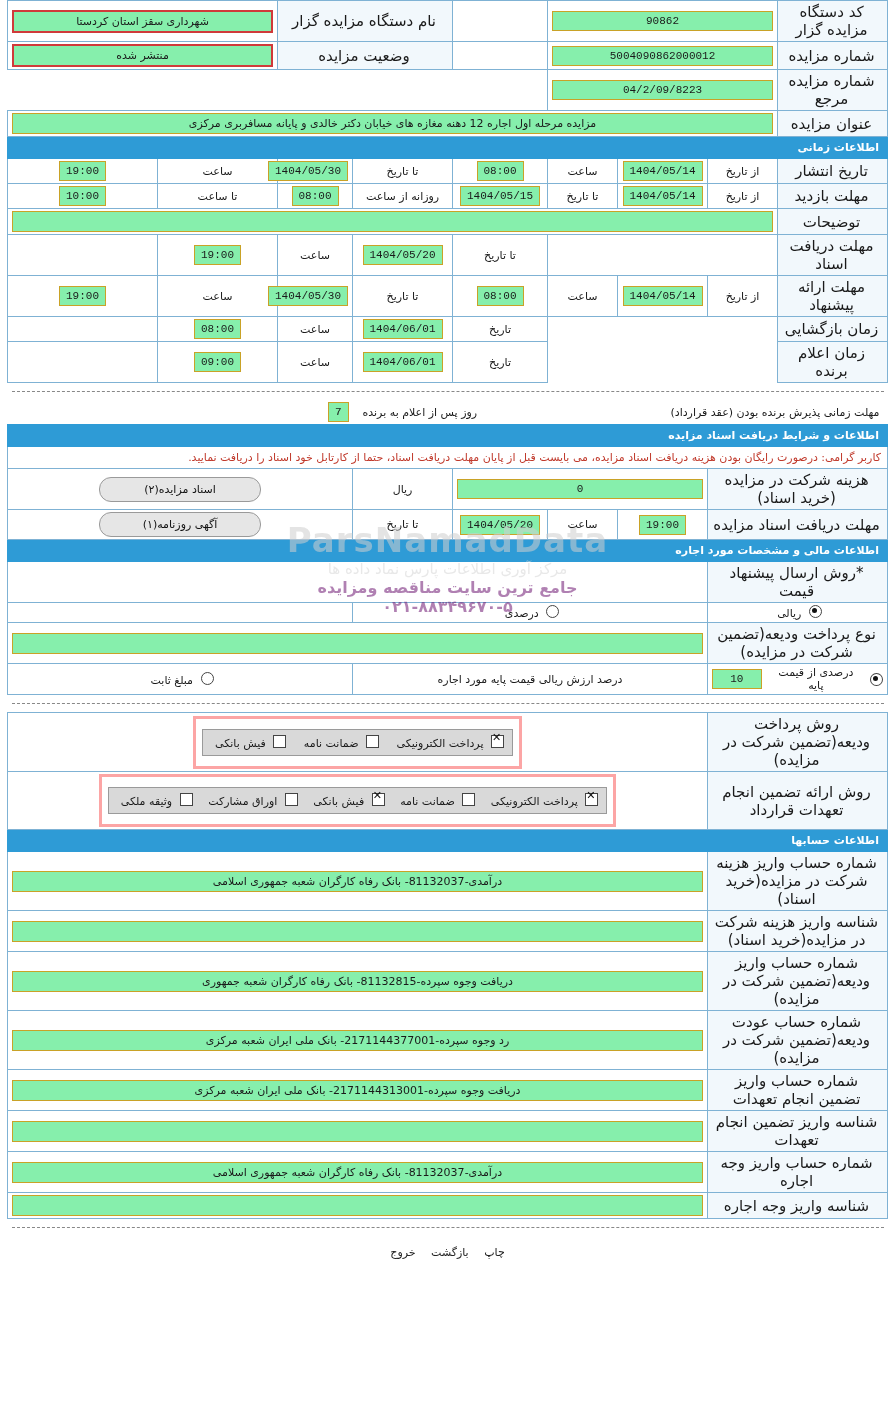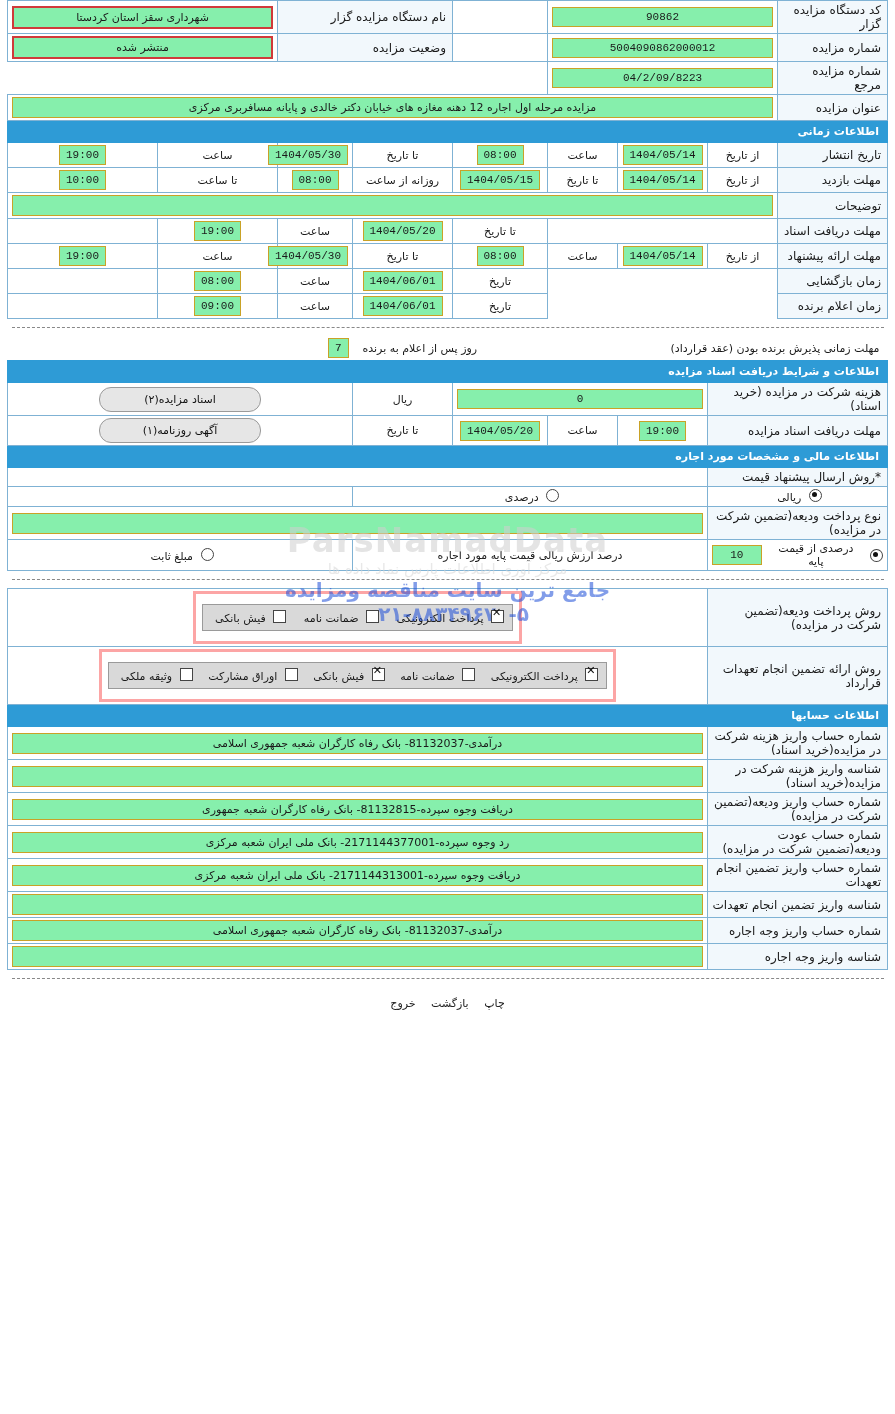--- a/index.html
+++ b/index.html
@@ -1,40 +1,40 @@
 <!DOCTYPE html>
 <html lang="fa" dir="rtl"><head>
 <meta charset="utf-8">
 <style>
   html,body{margin:0;padding:0;background:#ffffff;}
   body{font-family:"DejaVu Sans","Liberation Sans",sans-serif;font-size:11px;color:#1a1a1a;}
   .page{width:895px;min-height:1414px;position:relative;background:#fff;}
   table.main{width:880px;margin:0 auto;border-collapse:collapse;table-layout:fixed;}
   td{border:1px solid #7fb2d4;padding:2px 4px;vertical-align:middle;}
-  .lbl{background:#f2f8fc;text-align:right;font-size:12px;color:#1a1a1a;padding-right:6px;}
+  .lbl{background:#f2f8fc;text-align:center;font-size:15px;color:#1a1a1a;padding-right:6px;}
   .val{background:#ffffff;text-align:center;}
   .field{background:#86efac;border:1px solid #c9a227;display:inline-block;padding:3px 6px;min-height:13px;font-size:11px;text-align:center;box-sizing:border-box;}
   .field.wide{width:100%;}
   .field.num{font-family:Liberation Mono, monospace;}
   .sec{background:#2e9bd6;color:#fff;font-weight:bold;text-align:right;padding:4px 8px;font-size:11px;border:1px solid #2e9bd6;margin-left:24px;}
   .redbox{border:2px solid #d03a3a;}
   .note{color:#c0392b;font-size:11px;text-align:right;padding:4px 6px;background:#fff;}
   .btn{display:inline-block;background:#e6e6e6;border:1px solid #9a9a9a;border-radius:12px;padding:5px 10px;font-size:11px;color:#111;min-width:140px;text-align:center;}
   .radio{display:inline-block;width:11px;height:11px;border:1px solid #444;border-radius:50%;vertical-align:-1px;background:#fff;position:relative;}
   .radio.on::after{content:"";position:absolute;left:2px;top:2px;width:5px;height:5px;border-radius:50%;background:#111;}
   .chk{display:inline-block;width:11px;height:11px;border:1px solid #444;background:#fff;vertical-align:-1px;position:relative;}
   .chk.on::after{content:"✕";position:absolute;left:0px;top:-4px;font-size:11px;line-height:11px;color:#111;}
   .grayrow{background:#d9d9d9;border:1px solid #9a9a9a;display:inline-block;padding:5px 8px;}
   .whitebox{background:#fff;border:3px solid #fca5a5;display:inline-block;padding:4px 8px;}
   .dash{border-top:1px dashed #888;height:0;margin:6px 0;}
   .footer{text-align:center;padding:8px;font-size:11px;color:#222;}
   .footer a{color:#222;text-decoration:none;margin:0 6px;}
   .wm{position:absolute;left:0;right:0;top:520px;text-align:center;color:#cfcfcf;font-size:34px;font-weight:bold;pointer-events:none;opacity:.55;letter-spacing:1px;}
   .wm .l2{font-size:15px;color:#d6d6d6;font-weight:normal;}
-  .wm .l3{font-size:20px;color:#1d4ed8;}
+  .wm .l3{font-size:16px;color:#701a75;}
   .inline-lbl{font-size:11px;padding:0 4px;}
   .cellflex{display:flex;align-items:center;justify-content:center;gap:4px;}
   .t-right{text-align:right;}
   .nb{border:none !important;background:transparent;}
 </style>
 </head>
 <body>
 
 <div class="page">
 
@@ -189,20 +189,23 @@
       <td class="nb">
         <span class="field num">7</span>
       </td>
       <td colspan="2" class="nb"></td>
     </tr>
 
     <tr>
       <td class="sec" colspan="9">اطلاعات و شرایط دریافت اسناد مزایده</td>
     </tr>
 
+    <tr>
+      <td colspan="9" class="note">کاربر گرامی: درصورت رایگان بودن هزینه دریافت اسناد مزایده، می بایست قبل از پایان مهلت دریافت اسناد، حتما از کارتابل خود اسناد را دریافت نمایید.</td>
+    </tr>
 
     <tr>
       <td class="lbl" colspan="2">هزینه شرکت در مزایده (خرید اسناد)</td>
       <td class="val" colspan="3">
         <span class="field wide num">0</span>
       </td>
       <td class="val"><span class="inline-lbl">ریال</span></td>
       <td class="val" colspan="3">
         <span class="btn">اسناد مزایده(۲)</span>
       </td>

